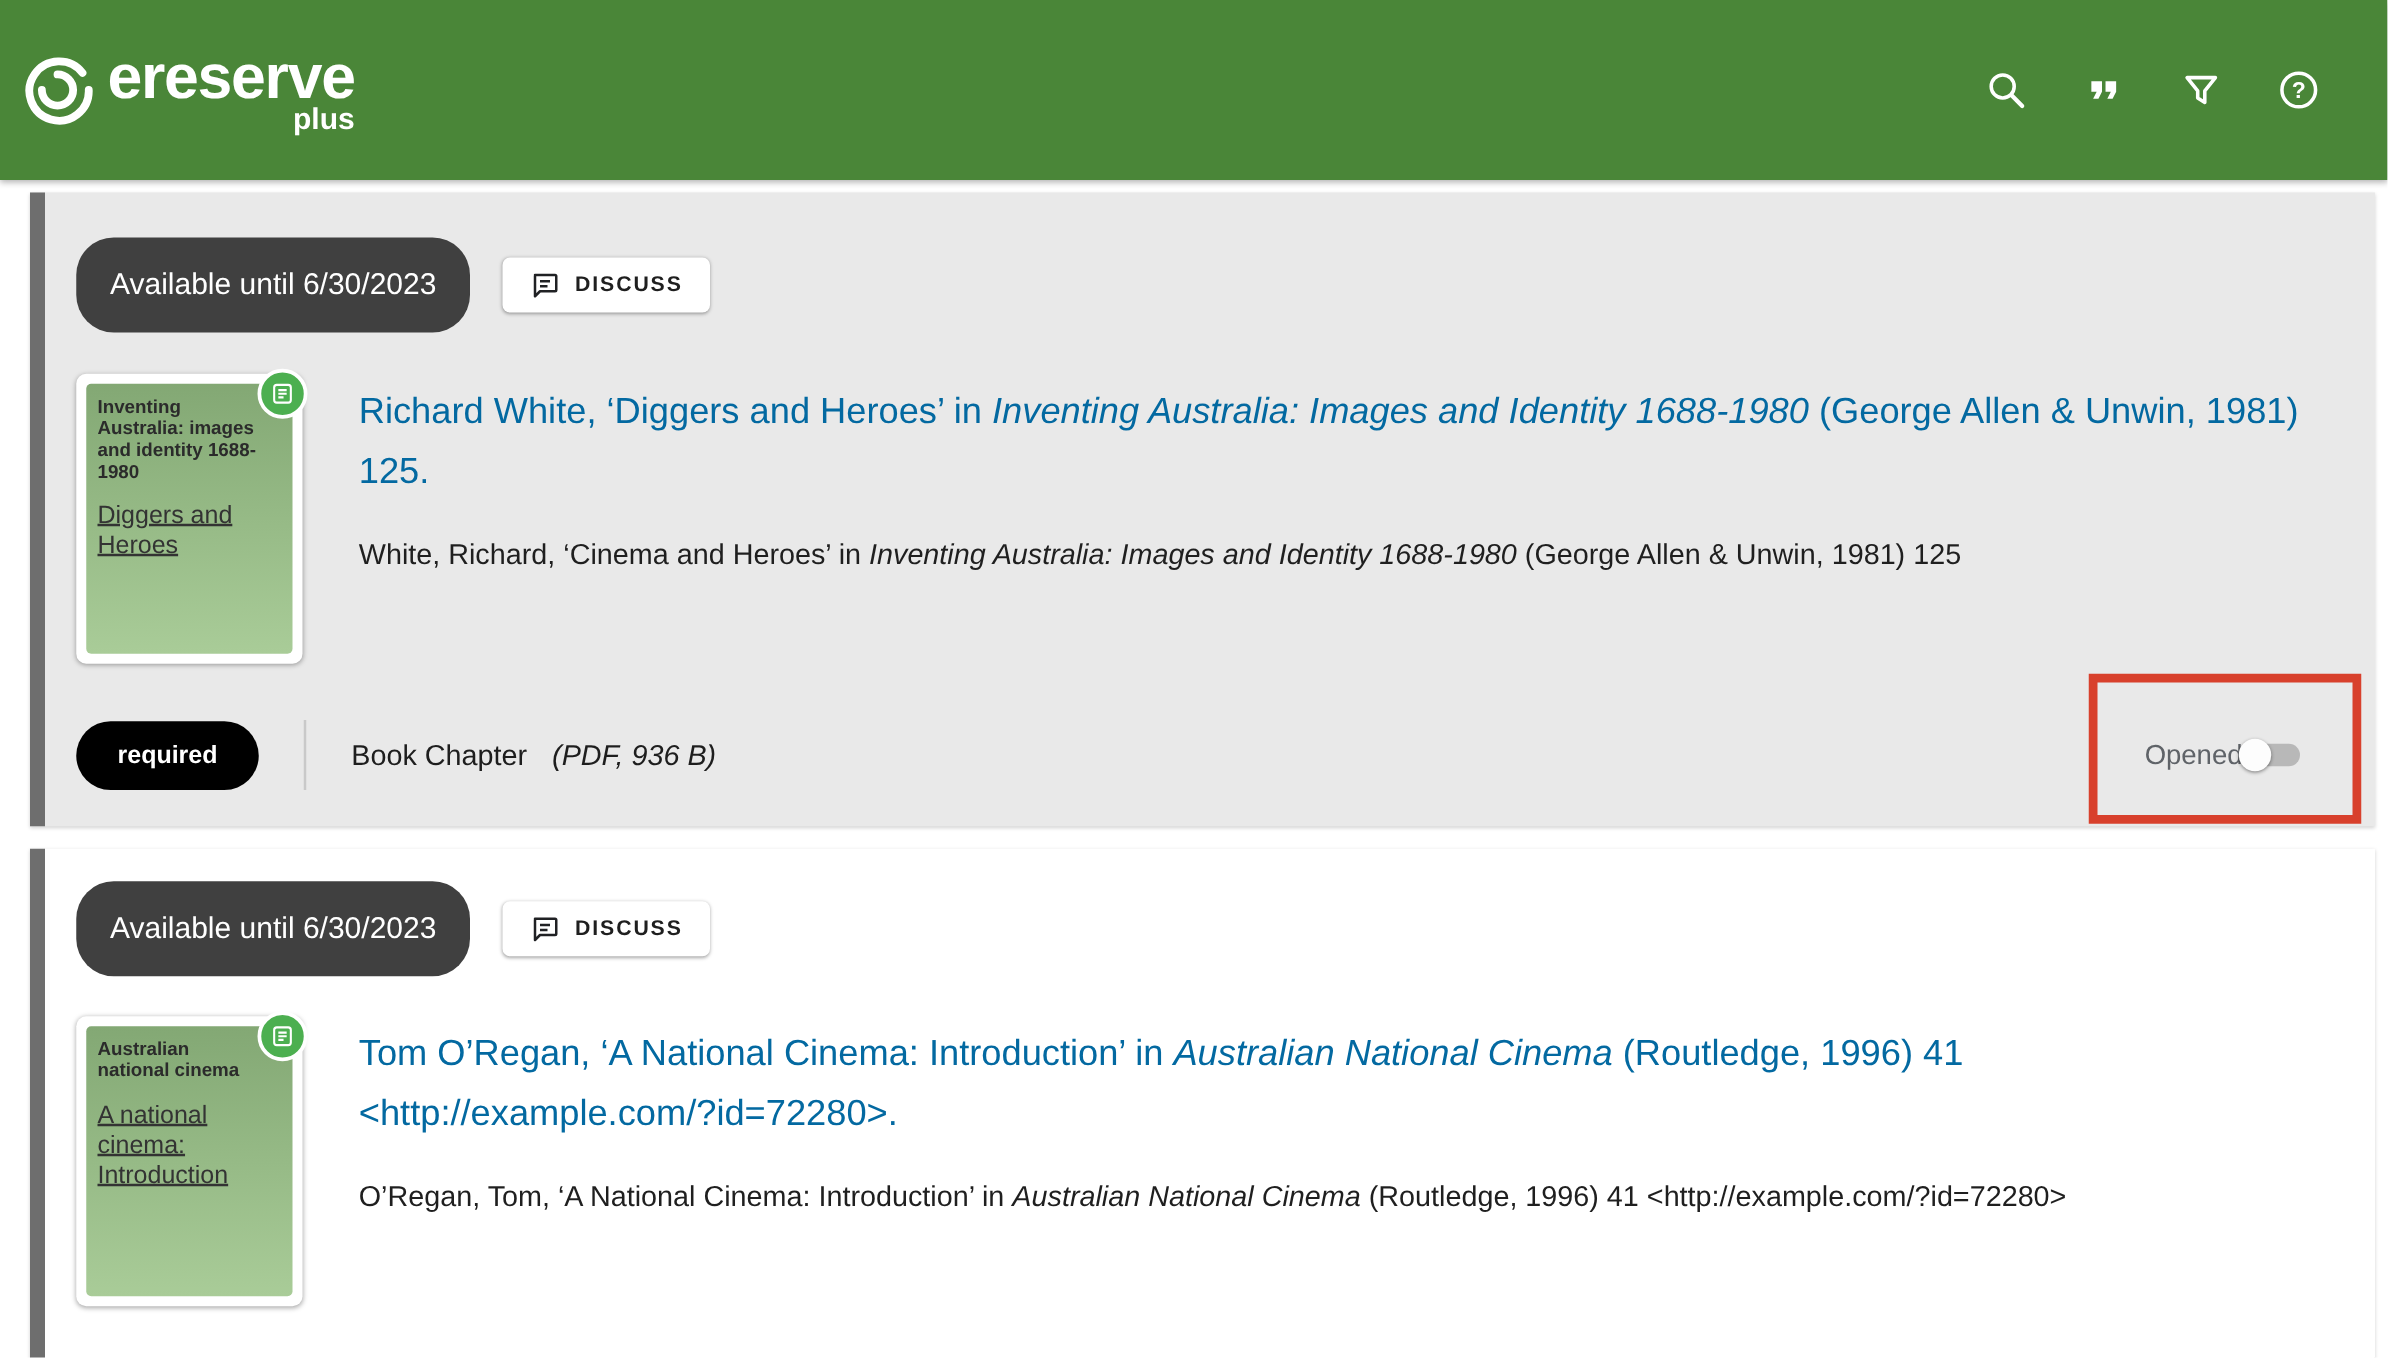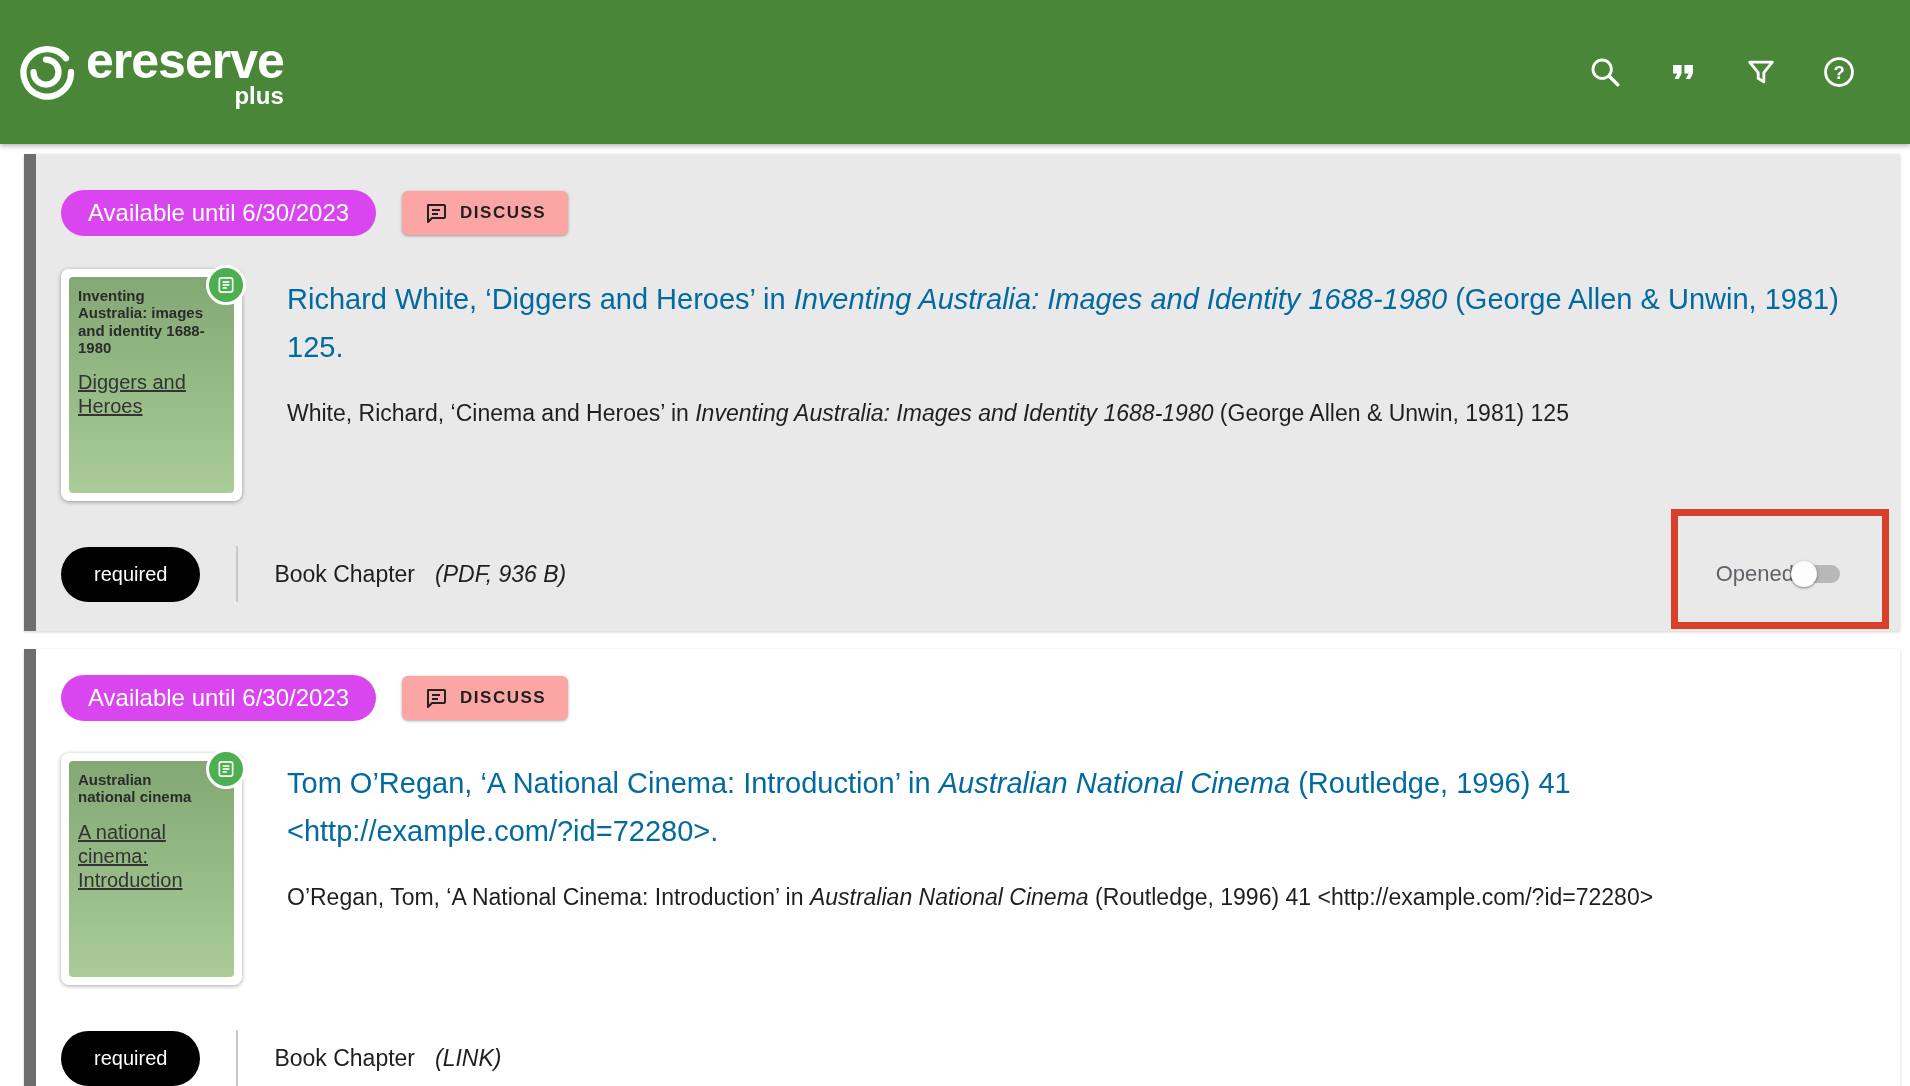--- a/index.html
+++ b/index.html
@@ -23,23 +23,23 @@
   .page { padding:10px 10px 0 24px; }
   .card { position:relative; display:flex; margin-bottom:18px; box-shadow:0 1px 3px rgba(0,0,0,.18); }
   .card-gray  { background:#e9e9e9; }
   .card-white { background:#ffffff; }
   .card-bar { width:12px; background:#6e6e6e; flex-shrink:0; }
   .card-content { flex:1; padding:36px 20px 28px 25px; position:relative; }
   .card-white .card-content { padding-top:26px; }
 
   
   .badge-row { display:flex; align-items:center; gap:26px; }
-  .avail-badge { background:#d946ef; color:#fff; font-size:24px; padding:9px 27px;
+  .avail-badge { background:#404040; color:#fff; font-size:24px; padding:24px 27px;
     border-radius:30px; white-space:nowrap; }
-  .discuss-btn { background:#fca5a5; border:none; border-radius:6px;
+  .discuss-btn { background:#ffffff; border:none; border-radius:6px;
     box-shadow:0 1px 3px rgba(0,0,0,.35); padding:10px 22px; display:flex; align-items:center;
     gap:12px; font-family:"Liberation Sans",sans-serif; font-size:17px; font-weight:bold;
     letter-spacing:1.5px; color:#1f1f1f; cursor:pointer; }
   .discuss-btn svg { width:24px; height:24px; }
 
   
   .main-row { display:flex; margin-top:33px; }
   .card-white .main-row { margin-top:32px; }
   .thumb { width:181px; background:#fff; border-radius:8px; box-shadow:0 1px 4px rgba(0,0,0,.35);
     padding:8px; align-self:flex-start; cursor:pointer; }
@@ -53,21 +53,21 @@
   .cover-sub { font-size:20px; color:#333; margin-top:14px; line-height:1.2;text-decoration:underline; }
 
   .texts { flex:1; margin-left:45px; padding-right:28px; margin-top:6px; }
   .title { font-size:29px; font-weight:normal; color:#0369a1; line-height:48px;
     overflow-wrap:anywhere; cursor:pointer; }
   .title em { font-style:italic; }
   .citation { font-size:23px; color:#1f1f1f; line-height:36px; margin-top:24px; overflow-wrap:anywhere; }
 
   
   .bottom-row { display:flex; align-items:center; margin-top:44px; min-height:58px; }
-  .req-pill { background:#000; color:#fff; font-weight:normal; font-size:20px;
+  .req-pill { background:#000; color:#fff; font-weight:bold; font-size:20px;
     padding:16px 33px; border-radius:32px; white-space:nowrap; }
   .vdiv { width:2px; height:56px; background:#c9c9c9; margin:0 36px; }
   .type-label { font-size:23px; color:#1e1e1e; }
   .format-label { font-size:23px; color:#1e1e1e; margin-left:20px;font-style:italic; }
   .opened-wrap { margin-left:auto; margin-right:40px; display:flex; align-items:center; }
   .opened-label { font-size:22px; color:#5f6368; }
   .toggle { position:relative; width:46px; height:18px; cursor:pointer; }
   .toggle-track { width:46px; height:18px; border-radius:9px; background:#9e9e9e; opacity:.65; }
   .toggle-knob { position:absolute; left:-3px; top:-4px; width:26px; height:26px; border-radius:50%;
     background:#fdfdfd; box-shadow:0 1px 3px rgba(0,0,0,.45); }

